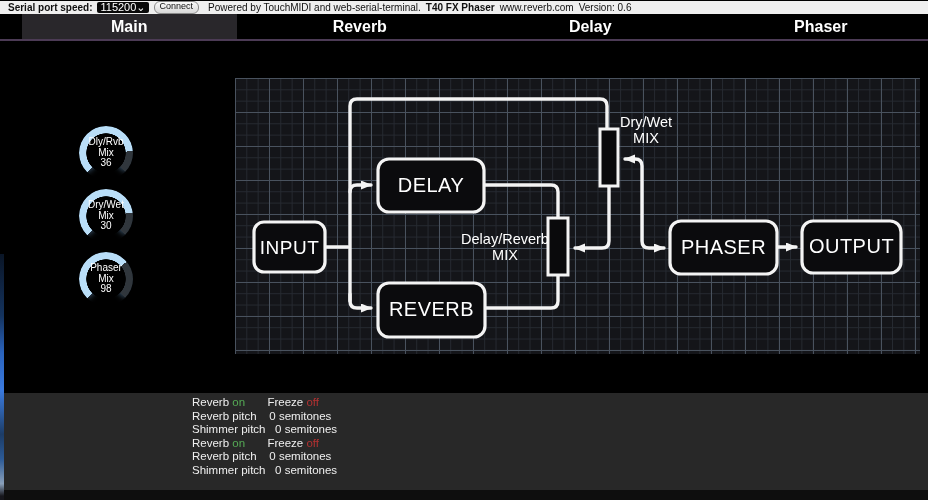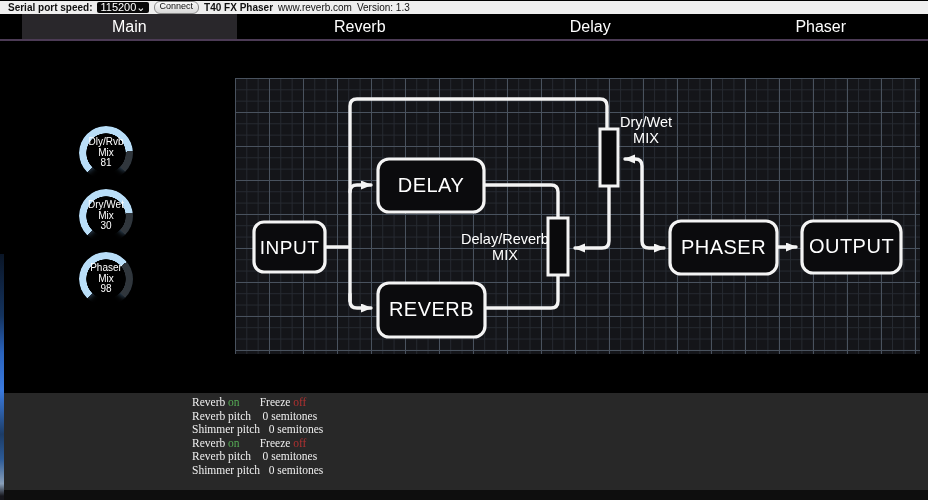--- a/index.html
+++ b/index.html
@@ -15,21 +15,21 @@
                height:11px;line-height:11px;padding:0 3px;display:inline-flex;align-items:center;}
   .connect-btn{background:linear-gradient(#fafafa,#d8d8d8);border:1px solid #8a8a8a;border-radius:6px;
                font-size:9px;height:11px;line-height:9px;padding:0 5px;color:#111;}
   .powered{margin-left:4px;}
   .bold{font-weight:700;}
 
   
   .tabbar{position:absolute;left:0;top:13px;width:928px;height:27px;background:#000;
           display:flex;padding-left:6px;box-sizing:border-box;border-bottom:2px solid #4c3b55;}
   .tab{flex:1;display:flex;align-items:center;justify-content:center;color:#fff;
-       font-size:16px;font-weight:400;cursor:pointer;margin-left:16px;}
+       font-size:16px;font-weight:700;cursor:pointer;margin-left:16px;}
   .tab.active{background:#29272b;}
 
   
   .knob{position:absolute;width:54px;height:54px;text-decoration:underline;}
   .ring{position:absolute;inset:0;border-radius:50%;
         -webkit-mask:radial-gradient(closest-side,transparent 72%,#000 74%);
         mask:radial-gradient(closest-side,transparent 72%,#000 74%);
         filter:drop-shadow(0 0 3px rgba(140,200,255,.55));}
   .ktext{position:absolute;inset:0;display:flex;flex-direction:column;align-items:center;
          justify-content:center;color:#fff;font-size:10px;line-height:10.5px;text-align:center;}
@@ -46,59 +46,60 @@
   .wire{fill:none;stroke:#f4f4f4;stroke-width:3.4;stroke-linecap:round;stroke-linejoin:round;}
   .fxbox{fill:#0b0b0d;stroke:#f4f4f4;stroke-width:3.2;}
   .fader{fill:#0a0a0c;stroke:#f4f4f4;stroke-width:3;}
   .boxlabel{fill:#fff;font-size:19px;letter-spacing:.5px;text-anchor:middle;
             font-family:"Liberation Sans",sans-serif;}
   .mixlabel{fill:#fff;font-size:14.5px;text-anchor:middle;font-family:"Liberation Sans",sans-serif;}
 
   
   .terminal{position:absolute;left:0;top:392px;width:928px;height:97px;background:#282828;
             box-sizing:border-box;padding:3px 0 0 192px;overflow:hidden;}
-  .tline{font-family:Liberation Serif, serif;font-size:11.5px;
+  .tline{font-family:Liberation Sans, sans-serif;font-size:11.5px;
          line-height:13.6px;color:#efefef;white-space:pre;}
   .bottomstrip{position:absolute;left:0;top:489px;width:928px;height:11px;background:#0e0e0e;}
 
   
   .edgestrip{position:absolute;left:0;top:253px;width:4px;height:247px;
      background:linear-gradient(180deg,#0a1526 0%,#14335e 25%,#2a63bd 40%,#3b7ade 55%,
                 #2f62ad 63%,#1c3c66 73%,#2c5a96 83%,#8aa0ba 93%,#16161c 98%);}
 </style>
 </head>
 <body>
 
 <div id="app">
 
   <div class="topbar">
     <span class="lbl">Serial port speed:</span>
     <span class="baud-select">
       <span>115200</span>
       <span>⌄</span>
     </span>
     <span class="connect-btn">Connect</span>
+    <span class="powered">Powered by TouchMIDI and web-serial-terminal.</span>
     <span class="bold">T40 FX Phaser</span>
     <span>www.reverb.com</span>
-    <span>Version: 1.3</span>
+    <span>Version: 0.6</span>
   </div>
 
   <div class="tabbar">
     <div class="tab active">Main</div>
     <div class="tab">Reverb</div>
     <div class="tab">Delay</div>
     <div class="tab">Phaser</div>
   </div>
 
   <div class="knob" style="left:79px;top:125px;">
     <div class="ring" style="background: conic-gradient(from 225deg, rgb(185, 222, 248) 0deg, rgb(185, 222, 248) 221deg, rgb(48, 54, 60) 221deg, rgb(48, 54, 60) 270deg, transparent 270deg);"></div>
     <div class="ktext">
       <span>Dly/Rvb</span>
       <span>Mix</span>
-      <span>81</span>
+      <span>36</span>
     </div>
   </div>
   <div class="knob" style="left:79px;top:188px;">
     <div class="ring" style="background: conic-gradient(from 225deg, rgb(185, 222, 248) 0deg, rgb(185, 222, 248) 218deg, rgb(48, 54, 60) 218deg, rgb(48, 54, 60) 270deg, transparent 270deg);"></div>
     <div class="ktext">
       <span>Dry/Wet</span>
       <span>Mix</span>
       <span>30</span>
     </div>
   </div>

